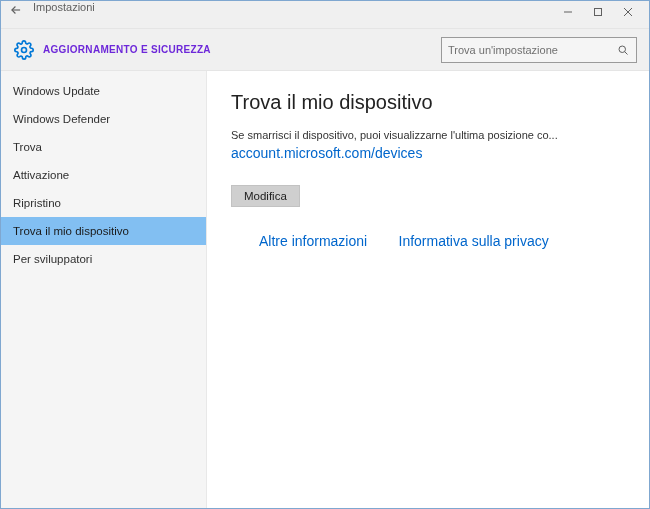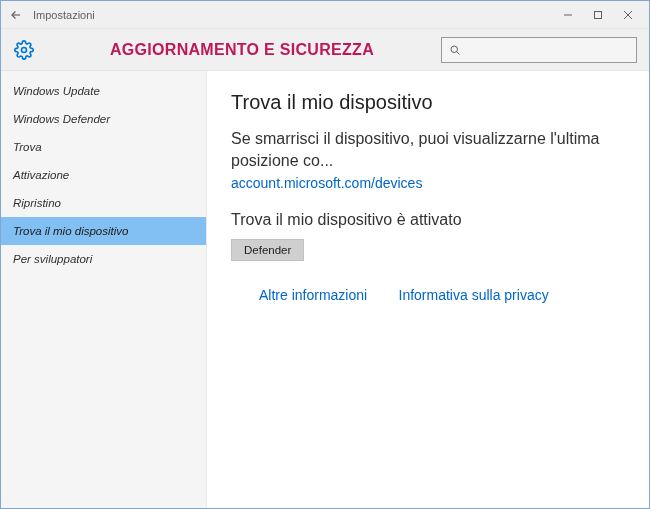--- a/index.html
+++ b/index.html
@@ -1,36 +1,36 @@
 <!DOCTYPE html>
 <html><head>
 <meta charset="utf-8">
 <style>
   * { box-sizing: border-box; margin: 0; padding: 0; }
   html, body { width: 650px; height: 509px; font-family: "Segoe UI", Arial, sans-serif; font-size: 12px; overflow: hidden; }
   body { background: #ffffff; border: 1px solid #7fa7d0; display: flex; flex-direction: column; }
-  .titlebar { height: 28px; background: #f0f0f0; display: flex; align-items: center; padding: 0 6px; color: #606060; font-size: 11px; border-bottom: 1px solid #e5e5e5; }
+  .titlebar { height: 28px; background: #f0f0f0; display: flex; padding: 0 6px; color: #606060; font-size: 11px; border-bottom: 1px solid #e5e5e5; }
   .titlebar .back-icon { width: 18px; height: 18px; display: flex; align-items: center; justify-content: center; margin-right: 8px; cursor: default; color:#606060; }
   .titlebar .title { flex: 1; }
   .winbtns { display: flex; gap: 0; }
   .winbtn { width: 30px; height: 22px; display: flex; align-items: center; justify-content: center; color: #606060; }
   .header { height: 42px; background: #f0f0f0; display: flex; align-items: center; padding: 0 12px; border-bottom: 1px solid #e5e5e5; }
   .header .gear { width: 22px; height: 22px; display: flex; align-items: center; justify-content: center; color: #0078d7; margin-right: 8px; }
-  .header .section-title { font-size: 16px; font-weight: 600; letter-spacing: 0.3px; color: #be185d; flex: 1; text-align: center; }
+  .header .section-title { font-size: 10px; font-weight: 600; letter-spacing: 0.3px; color: #6d28d9; flex: 1; }
   .searchwrap { width: 196px; height: 26px; border: 1px solid #9a9a9a; background: #f5f5f5; display: flex; align-items: center; padding: 0 6px; }
   .searchwrap input { border: none; outline: none; background: transparent; flex: 1; font-size: 11px; color: #606060; font-family: inherit; }
   .searchwrap input::placeholder { color: #707070; }
   .searchwrap .search-icon { color: #606060; width: 14px; height: 14px; display:flex; align-items:center; justify-content:center; }
   .body { flex: 1; display: flex; min-height: 0; }
   .sidebar { width: 206px; background: #f5f5f5; border-right: 1px solid #e8e8e8; padding-top: 6px; }
-  .sidebar .item { height: 28px; display: flex; align-items: center; padding: 0 12px; font-size: 11.5px; color: #303030; cursor: default; font-style: italic; }
+  .sidebar .item { height: 28px; display: flex; align-items: center; padding: 0 12px; font-size: 11.5px; color: #303030; cursor: default; }
   .sidebar .item.selected { background: #82bff2; color: #1a1a1a; }
   .main { flex: 1; padding: 20px 24px 0 24px; overflow: auto; }
   .main h1 { font-size: 20px; font-weight: 400; color: #222; margin-bottom: 14px; }
-  .main p { font-size: 16px; color: #333; line-height: 1.4; margin-bottom: 2px; }
+  .main p { font-size: 11px; color: #333; line-height: 1.4; margin-bottom: 2px; }
   .main a.link { color: #0066cc; text-decoration: none; font-size: 14px; display: inline-block; }
   .block { margin-bottom: 18px; }
   .btn { display: inline-block; background: #cfcfcf; border: 1px solid #c2c2c2; padding: 4px 12px; font-size: 11.5px; color: #222; cursor: default; margin-top: 6px; }
   .spaced-link { margin-top: 8px; display:block;margin-left:28px; }
 </style>
 </head>
 <body>
 
 <div class="titlebar">
   <span class="back-icon">
@@ -62,20 +62,21 @@
 
 <div class="header">
   <span class="gear">
     <svg width="20" height="20" viewBox="0 0 24 24" fill="none" stroke="currentColor" stroke-width="2">
         <circle cx="12" cy="12" r="3"></circle>
         <path d="M19.4 15a1.65 1.65 0 0 0 .33 1.82l.06.06a2 2 0 1 1-2.83 2.83l-.06-.06a1.65 1.65 0 0 0-1.82-.33 1.65 1.65 0 0 0-1 1.51V21a2 2 0 0 1-4 0v-.09a1.65 1.65 0 0 0-1-1.51 1.65 1.65 0 0 0-1.82.33l-.06.06a2 2 0 1 1-2.83-2.83l.06-.06a1.65 1.65 0 0 0 .33-1.82 1.65 1.65 0 0 0-1.51-1H3a2 2 0 0 1 0-4h.09a1.65 1.65 0 0 0 1.51-1 1.65 1.65 0 0 0-.33-1.82l-.06-.06a2 2 0 1 1 2.83-2.83l.06.06a1.65 1.65 0 0 0 1.82.33h0a1.65 1.65 0 0 0 1-1.51V3a2 2 0 0 1 4 0v.09a1.65 1.65 0 0 0 1 1.51h0a1.65 1.65 0 0 0 1.82-.33l.06-.06a2 2 0 1 1 2.83 2.83l-.06.06a1.65 1.65 0 0 0-.33 1.82v0a1.65 1.65 0 0 0 1.51 1H21a2 2 0 0 1 0 4h-.09a1.65 1.65 0 0 0-1.51 1z"></path>
       </svg>
   </span>
   <span class="section-title">AGGIORNAMENTO E SICUREZZA</span>
   <div class="searchwrap">
+    <input type="text" placeholder="Trova un'impostazione" style="">
     <span class="search-icon">
       <svg width="12" height="12" viewBox="0 0 24 24" fill="none" stroke="currentColor" stroke-width="2">
           <circle cx="10.5" cy="10.5" r="6.5"></circle>
           <line x1="21" y1="21" x2="15.2" y2="15.2"></line>
         </svg>
     </span>
   </div>
 </div>
 
 <div class="body">
@@ -104,21 +105,20 @@
     </div>
   <div class="main">
     <h1>Trova il mio dispositivo</h1>
 
     <div class="block">
       <p>Se smarrisci il dispositivo, puoi visualizzarne l'ultima posizione co...</p>
       <a href="#" class="link">account.microsoft.com/devices</a>
     </div>
 
     <div class="block">
-      <p>Trova il mio dispositivo è attivato</p>
-      <span class="btn">Defender</span>
+      <span class="btn">Modifica</span>
     </div>
 
 
     <a href="#" class="link spaced-link">Altre informazioni</a>
     <a href="#" class="link spaced-link">Informativa sulla privacy</a>
   </div>
 </div>
 
 </body></html>

